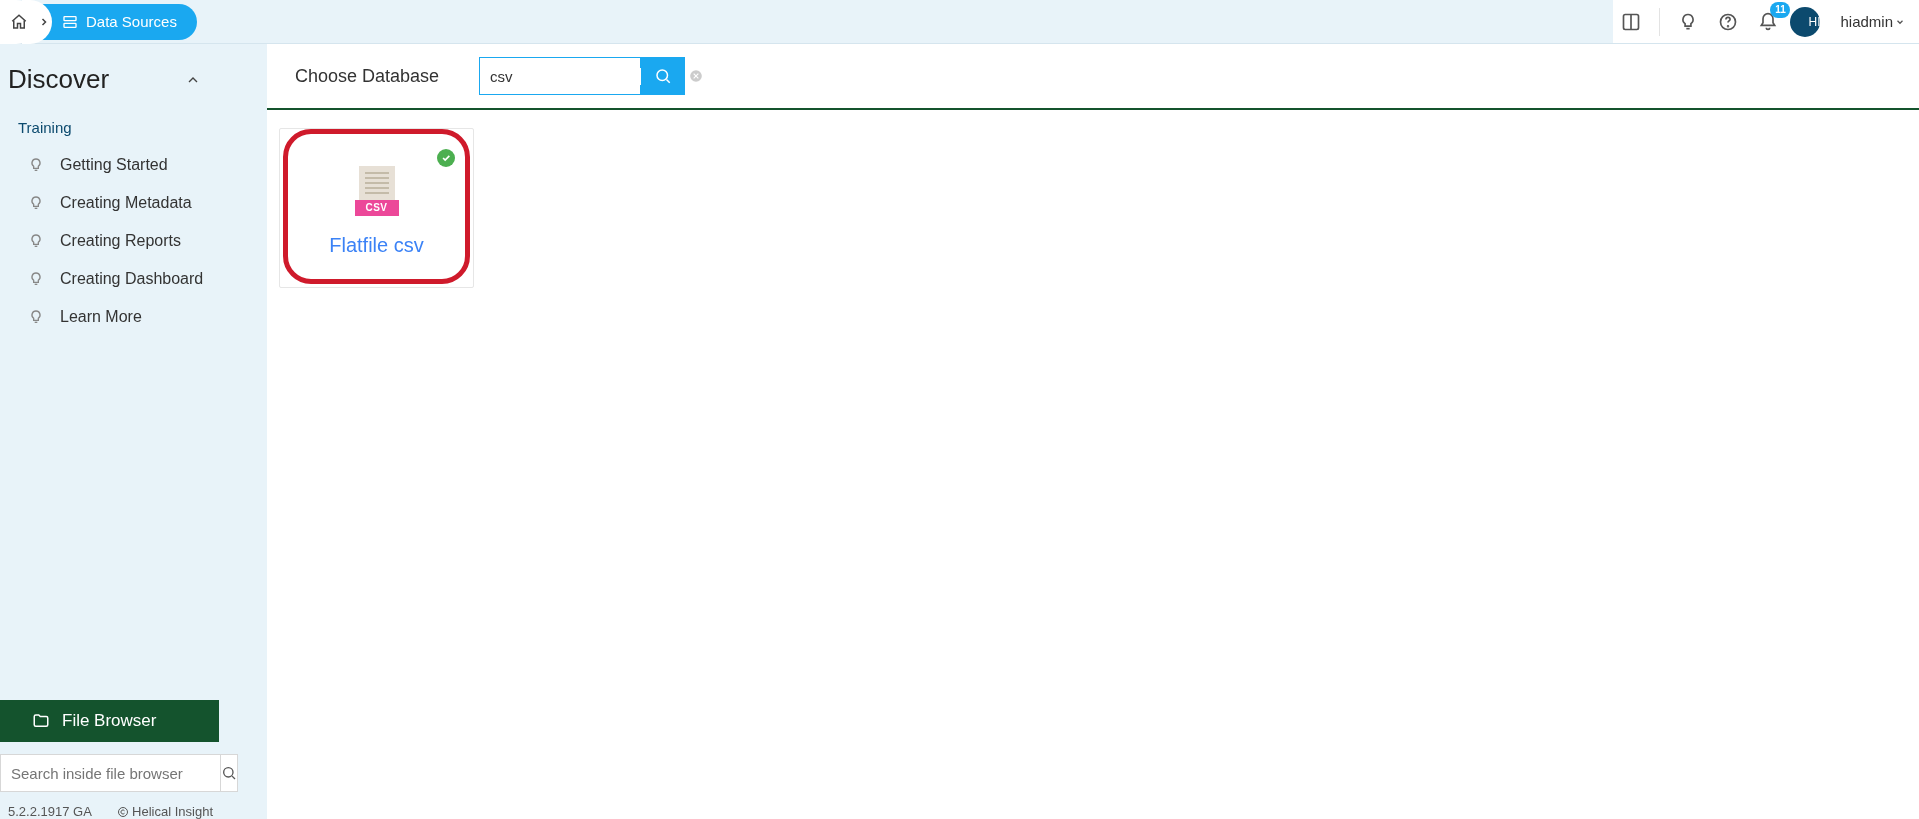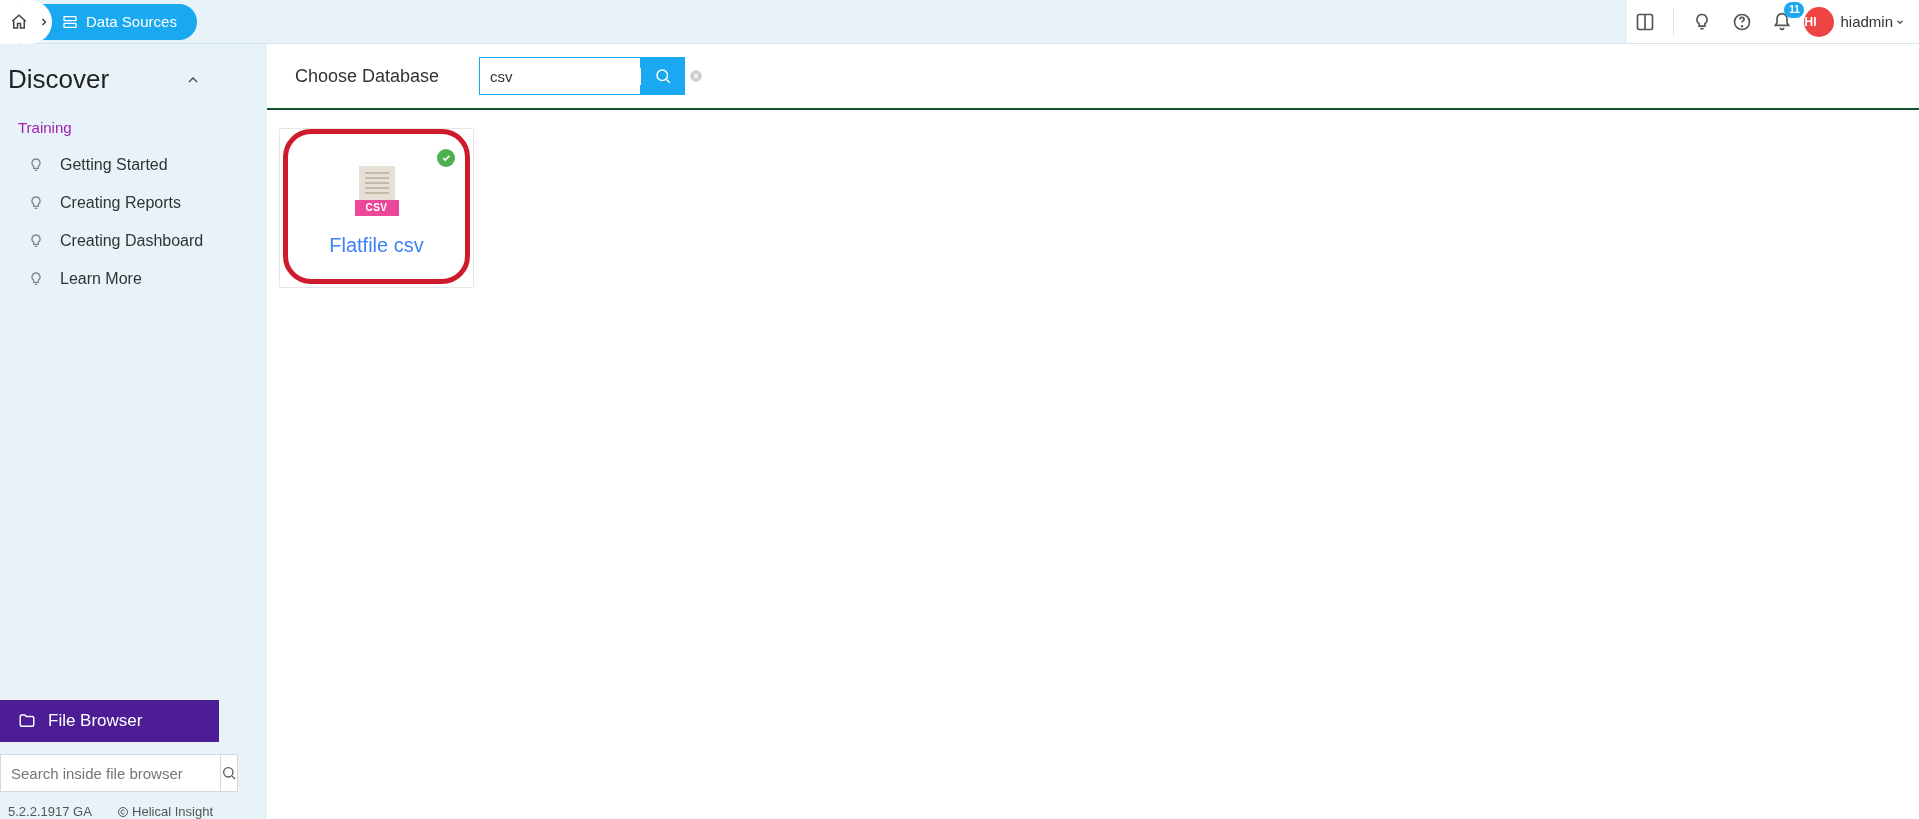--- a/index.html
+++ b/index.html
@@ -8,33 +8,33 @@
     
     .topbar { height: 44px; background: #e8f3f9; display: flex; align-items: center; border-bottom: 1px solid #d5e5ee; }
     .topbar-left { display: flex; align-items: center; height: 100%; }
     .home-btn { width: 38px; height: 44px; display: flex; align-items: center; justify-content: center; background: #fff; border-radius: 0 22px 22px 0; position: relative; z-index: 2; }
     .chevron-btn { width: 30px; height: 44px; display: flex; align-items: center; justify-content: center; background: #fff; border-radius: 0 22px 22px 0; margin-left: -16px; position: relative; z-index: 1; padding-left: 14px; }
     .breadcrumb-pill { height: 36px; background: #1aa8f0; color: #fff; display: flex; align-items: center; padding: 0 20px 0 24px; border-radius: 0 20px 20px 0; font-size: 15px; margin-left: -14px; position: relative; z-index: 0; gap: 8px; }
     .topbar-right { margin-left: auto; display: flex; align-items: center; height: 100%; padding-right: 14px; gap: 4px; background: #fff; }
     .topbar-divider { width: 1px; height: 28px; background: #e3e3e3; margin: 0 6px; }
     .topbar-icon { width: 36px; height: 36px; display: flex; align-items: center; justify-content: center; color: #555; position: relative; }
     .notif-badge { position: absolute; top: -2px; right: -4px; background: #1aa8f0; color: #fff; font-size: 10px; font-weight: 600; border-radius: 10px; min-width: 20px; height: 16px; display: flex; align-items: center; justify-content: center; padding: 0 4px; }
-    .avatar { background: #ef4444; color: #fff; width: 30px; height: 30px; border-radius: 50%; display: flex; align-items: center; justify-content: flex-start; font-size: 12px; font-weight: 700; }
-    .user-label { font-size: 15px; color: #333; margin-left: 2px; display: flex; align-items: center; gap: 2px; }
+    .avatar { background: #0c4a6e; color: #fff; width: 30px; height: 30px; border-radius: 50%; display: flex; align-items: center; justify-content: flex-end; font-size: 12px; font-weight: 400; }
+    .user-label { font-size: 15px; color: #333; margin-left: 16px; display: flex; align-items: center; gap: 2px; }
     
     
     .sidebar { width: 223px; background: #e8f3f9; display: flex; flex-direction: column; height: calc(100% - 44px); position: absolute; left: 0; top: 44px; }
     .sidebar-header { display: flex; align-items: center; justify-content: space-between; padding: 20px 22px 14px 8px; }
     .sidebar-title { font-size: 26px; font-weight: 400; color: #222; }
     .sidebar-collapse { color: #555; }
-    .sidebar-section-label { font-size: 15px; color: #a21caf; padding: 10px 0 10px 18px; }
+    .sidebar-section-label { font-size: 15px; color: #0c4a6e; padding: 10px 0 10px 18px; }
     .sidebar-item { display: flex; align-items: center; padding: 10px 0 10px 28px; gap: 16px; font-size: 16px; color: #333; }
     .sidebar-item .icon { color: #777; }
     .sidebar .flex-spacer { flex: 1; }
-    .file-browser-btn { background: #4c1d95; color: #fff; display: flex; align-items: center; height: 42px; padding: 0 18px; gap: 12px; font-size: 17px; margin: 4px 4px 12px 0; }
+    .file-browser-btn { background: #14532d; color: #fff; display: flex; align-items: center; height: 42px; padding: 0 32px; gap: 12px; font-size: 17px; margin: 4px 4px 12px 0; }
     .file-search-row { display: flex; margin: 0 4px 6px 0; }
     .file-search-input { flex: 1; height: 38px; border: 1px solid #d7d7d7; padding: 0 10px; font-size: 15px; background: #fff; color: #ef4444; outline: none; }
     .file-search-btn { width: 38px; height: 38px; border: 1px solid #d7d7d7; border-left: none; background: #fff; display: flex; align-items: center; justify-content: center; }
     .sidebar-footer { display: flex; justify-content: space-between; padding: 6px 10px 0 8px; font-size: 13px; color: #555; }
     .sidebar-footer-brand { display: flex; align-items: center; gap: 3px; }
     
     
     .content { margin-left: 267px; width: calc(100% - 267px); height: 100%; background: #fff; position: relative; z-index: 1; }
     .filter-bar { height: 66px; border-bottom: 2px solid #14532d; display: flex; align-items: center; padding: 0 20px 0 28px; gap: 10px; }
     .filter-label { font-size: 18px; color: #333; margin-right: 30px; }
@@ -154,20 +154,29 @@
   <div class="sidebar-section-label">Training</div>
 
   <div class="sidebar-item">
     <span class="icon">
         <svg width="16" height="16" viewBox="0 0 24 24" fill="none" stroke="#888" stroke-width="2">
           <path d="M12 3a6 6 0 00-3.5 10.9V17h7v-3.1A6 6 0 0012 3z"></path>
           <path d="M10 20h4"></path>
         </svg>
       </span>
     <span>Getting Started</span>
+  </div>
+  <div class="sidebar-item">
+    <span class="icon">
+        <svg width="16" height="16" viewBox="0 0 24 24" fill="none" stroke="#888" stroke-width="2">
+          <path d="M12 3a6 6 0 00-3.5 10.9V17h7v-3.1A6 6 0 0012 3z"></path>
+          <path d="M10 20h4"></path>
+        </svg>
+      </span>
+    <span>Creating Metadata</span>
   </div>
   <div class="sidebar-item">
     <span class="icon">
         <svg width="16" height="16" viewBox="0 0 24 24" fill="none" stroke="#888" stroke-width="2">
           <path d="M12 3a6 6 0 00-3.5 10.9V17h7v-3.1A6 6 0 0012 3z"></path>
           <path d="M10 20h4"></path>
         </svg>
       </span>
     <span>Creating Reports</span>
   </div>

